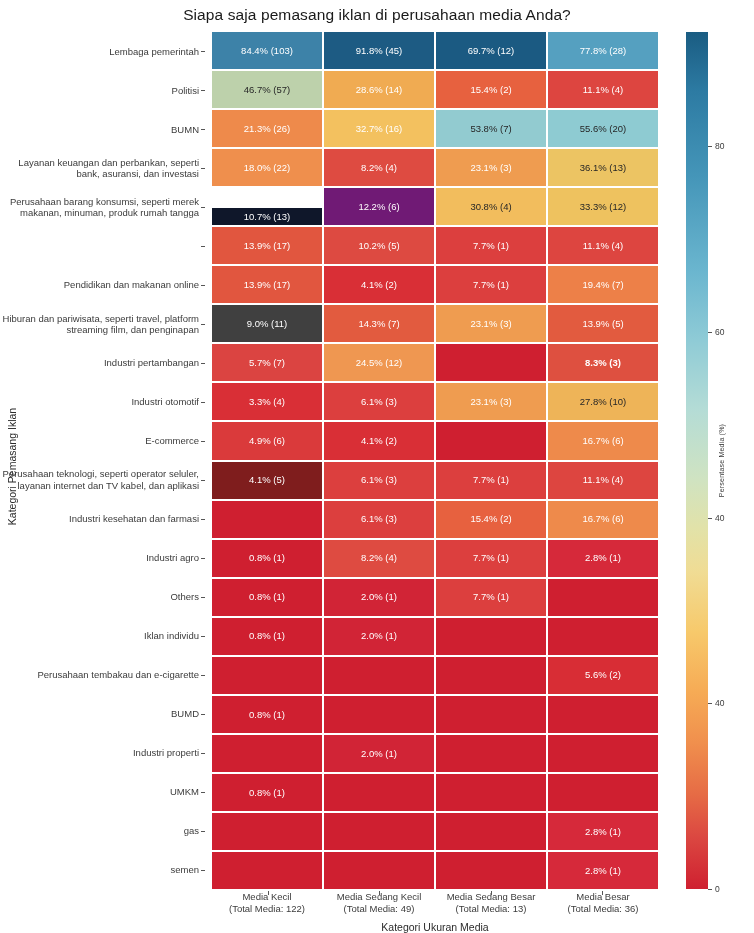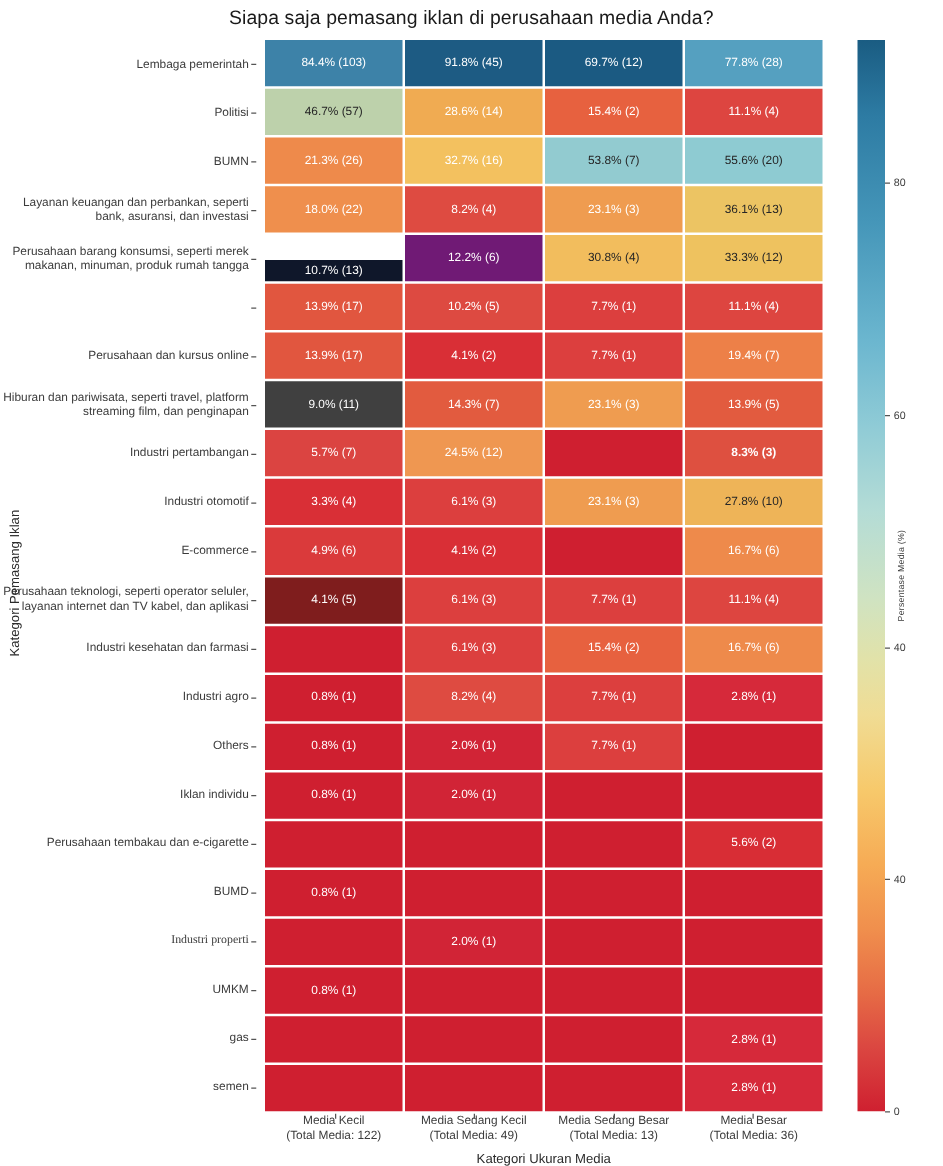--- a/index.html
+++ b/index.html
@@ -206,21 +206,21 @@
     <div class="row-tick" style="top: 19.4773px;"></div>
     <div class="row-label" style="top: 38.9545px; height: 38.9545px;">Politisi</div>
     <div class="row-tick" style="top: 58.4318px;"></div>
     <div class="row-label" style="top: 77.9091px; height: 38.9545px;">BUMN</div>
     <div class="row-tick" style="top: 97.3864px;"></div>
     <div class="row-label" style="top: 116.864px; height: 38.9545px;">Layanan keuangan dan perbankan, seperti bank, asuransi, dan investasi</div>
     <div class="row-tick" style="top: 136.341px;"></div>
     <div class="row-label" style="top: 155.818px; height: 38.9545px;">Perusahaan barang konsumsi, seperti merek makanan, minuman, produk rumah tangga</div>
     <div class="row-tick" style="top: 175.295px;"></div>
     <div class="row-tick" style="top: 214.25px;"></div>
-    <div class="row-label" style="top: 233.727px; height: 38.9545px;">Perusahaan dan kursus online</div>
+    <div class="row-label" style="top: 233.727px; height: 38.9545px;">Pendidikan dan makanan online</div>
     <div class="row-tick" style="top: 253.205px;"></div>
     <div class="row-label" style="top: 272.682px; height: 38.9545px;">Hiburan dan pariwisata, seperti travel, platform streaming film, dan penginapan</div>
     <div class="row-tick" style="top: 292.159px;"></div>
     <div class="row-label" style="top: 311.636px; height: 38.9545px;">Industri pertambangan</div>
     <div class="row-tick" style="top: 331.114px;"></div>
     <div class="row-label" style="top: 350.591px; height: 38.9545px;">Industri otomotif</div>
     <div class="row-tick" style="top: 370.068px;"></div>
     <div class="row-label" style="top: 389.545px; height: 38.9545px;">E-commerce</div>
     <div class="row-tick" style="top: 409.023px;"></div>
     <div class="row-label" style="top: 428.5px; height: 38.9545px;">Perusahaan teknologi, seperti operator seluler, layanan internet dan TV kabel, dan aplikasi</div>
@@ -230,21 +230,21 @@
     <div class="row-label" style="top: 506.409px; height: 38.9545px;">Industri agro</div>
     <div class="row-tick" style="top: 525.886px;"></div>
     <div class="row-label" style="top: 545.364px; height: 38.9545px;">Others</div>
     <div class="row-tick" style="top: 564.841px;"></div>
     <div class="row-label" style="top: 584.318px; height: 38.9545px;">Iklan individu</div>
     <div class="row-tick" style="top: 603.795px;"></div>
     <div class="row-label" style="top: 623.273px; height: 38.9545px;">Perusahaan tembakau dan e-cigarette</div>
     <div class="row-tick" style="top: 642.75px;"></div>
     <div class="row-label" style="top: 662.227px; height: 38.9545px;">BUMD</div>
     <div class="row-tick" style="top: 681.705px;"></div>
-    <div class="row-label" style="top: 701.182px; height: 38.9545px; font-family: Liberation Serif, serif;">Industri properti</div>
+    <div class="row-label" style="top: 701.182px; height: 38.9545px;">Industri properti</div>
     <div class="row-tick" style="top: 720.659px;"></div>
     <div class="row-label" style="top: 740.136px; height: 38.9545px;">UMKM</div>
     <div class="row-tick" style="top: 759.614px;"></div>
     <div class="row-label" style="top: 779.091px; height: 38.9545px;">gas</div>
     <div class="row-tick" style="top: 798.568px;"></div>
     <div class="row-label" style="top: 818.045px; height: 38.9545px;">semen</div>
     <div class="row-tick" style="top: 837.523px;"></div>
   </div>
 
 <div id="plot">

